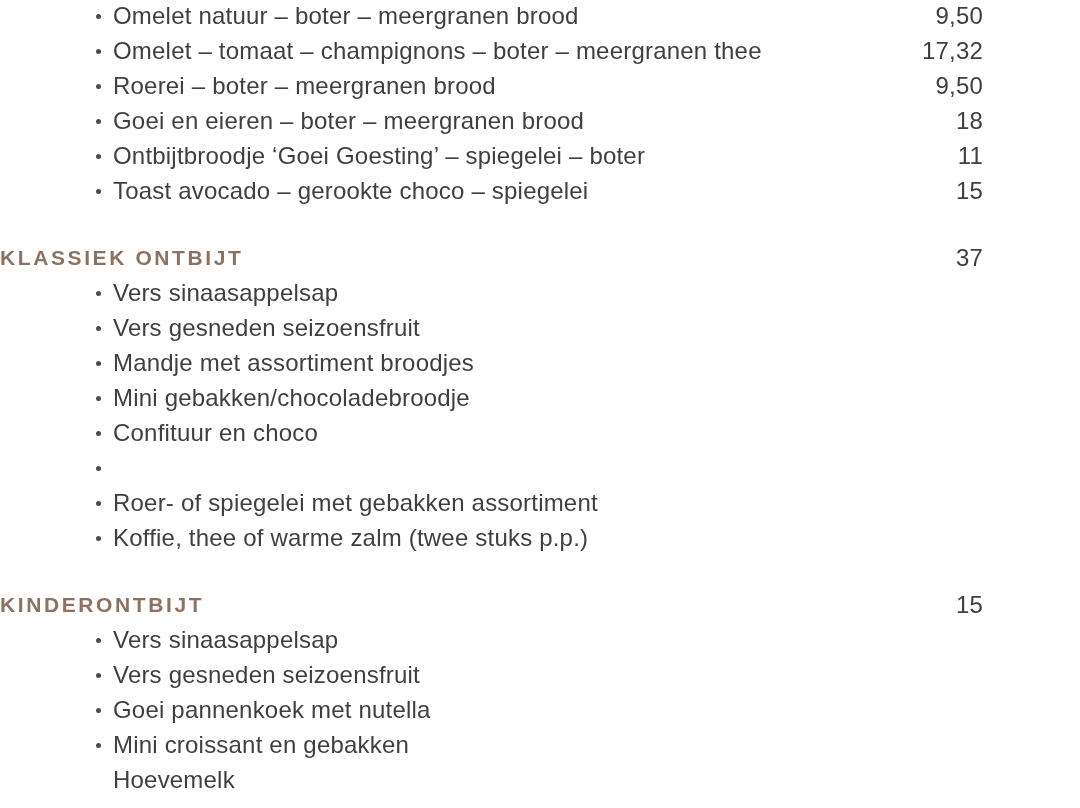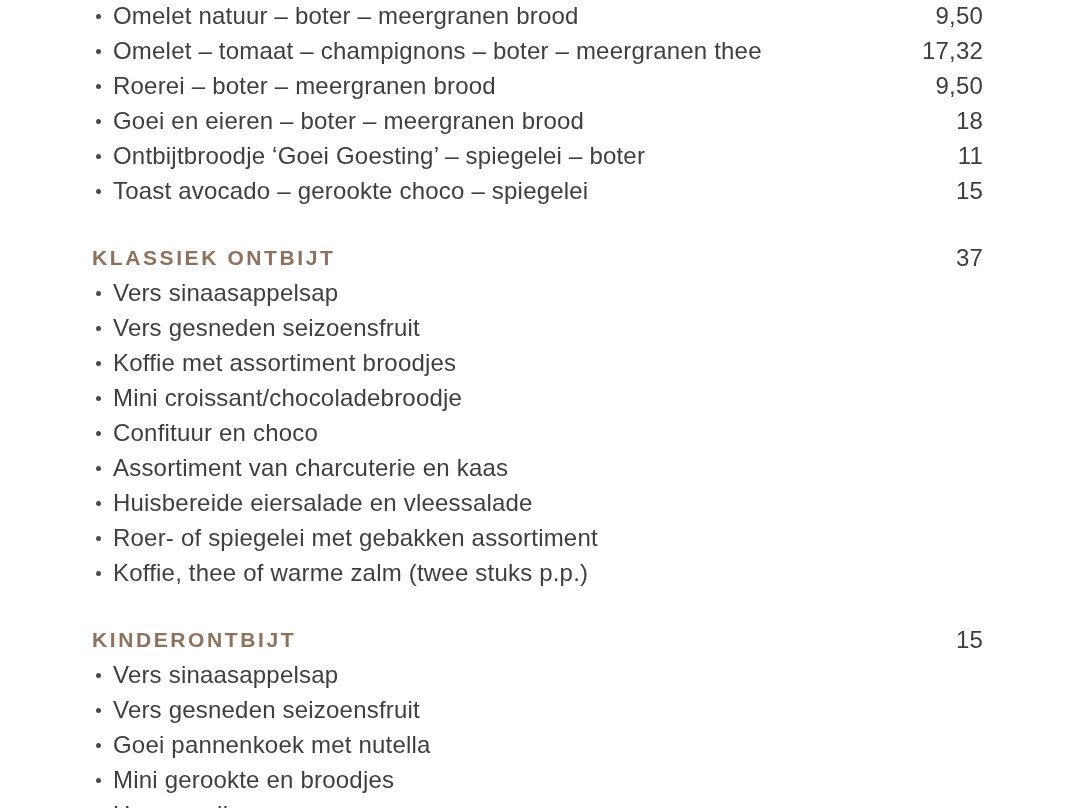--- a/index.html
+++ b/index.html
@@ -39,21 +39,20 @@
   .price {
     position: absolute;
     right: 97px;
     top: 0;
     font-size: 24px;
     font-weight: 400;
     color: #3f3f3f;
     letter-spacing: 0.2px;
   }
   .section-header {
-    padding-left: 92px;
     margin-top: 32px;
     color: #8c7260;
     font-weight: 700;
     font-size: 21px;
     letter-spacing: 2.6px;
   }
 </style>
 </head>
 <body>
 
@@ -97,37 +96,32 @@
   <div class="row item">
     <span class="bullet"></span>
     <span>Vers sinaasappelsap</span>
   </div>
   <div class="row item">
     <span class="bullet"></span>
     <span>Vers gesneden seizoensfruit</span>
   </div>
   <div class="row item">
     <span class="bullet"></span>
-    <span>Koffie met assortiment broodjes</span>
+    <span>Mandje met assortiment broodjes</span>
   </div>
   <div class="row item">
     <span class="bullet"></span>
-    <span>Mini croissant/chocoladebroodje</span>
+    <span>Mini gebakken/chocoladebroodje</span>
   </div>
   <div class="row item">
     <span class="bullet"></span>
     <span>Confituur en choco</span>
   </div>
   <div class="row item">
     <span class="bullet"></span>
-    <span>Assortiment van charcuterie en kaas</span>
-  </div>
-  <div class="row item">
-    <span class="bullet"></span>
-    <span>Huisbereide eiersalade en vleessalade</span>
   </div>
   <div class="row item">
     <span class="bullet"></span>
     <span>Roer- of spiegelei met gebakken assortiment</span>
   </div>
   <div class="row item">
     <span class="bullet"></span>
     <span>Koffie, thee of warme zalm (twee stuks p.p.)</span>
   </div>
 
@@ -142,21 +136,21 @@
   <div class="row item">
     <span class="bullet"></span>
     <span>Vers gesneden seizoensfruit</span>
   </div>
   <div class="row item">
     <span class="bullet"></span>
     <span>Goei pannenkoek met nutella</span>
   </div>
   <div class="row item">
     <span class="bullet"></span>
-    <span>Mini gerookte en broodjes</span>
+    <span>Mini croissant en gebakken</span>
   </div>
 
   <div class="row item">
     
     <span>Hoevemelk</span>
   </div>
 
 </div>
 
 </body></html>

